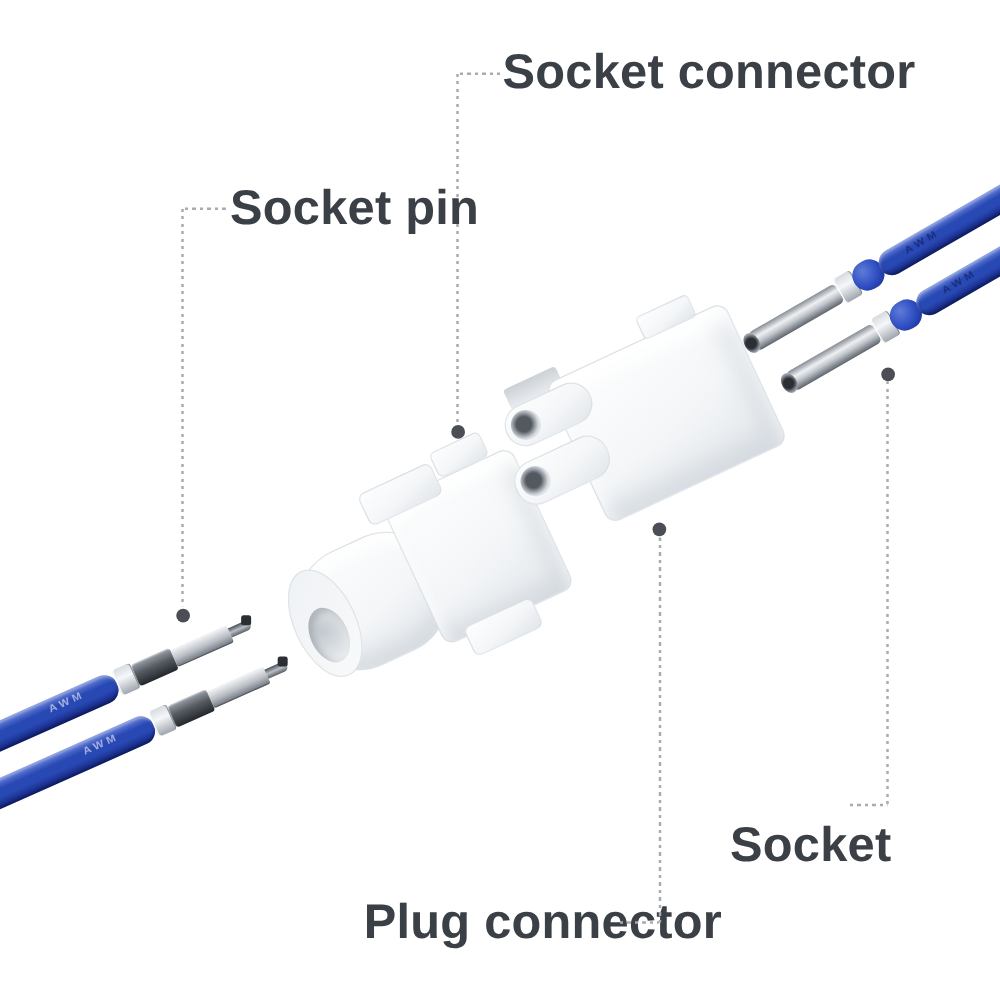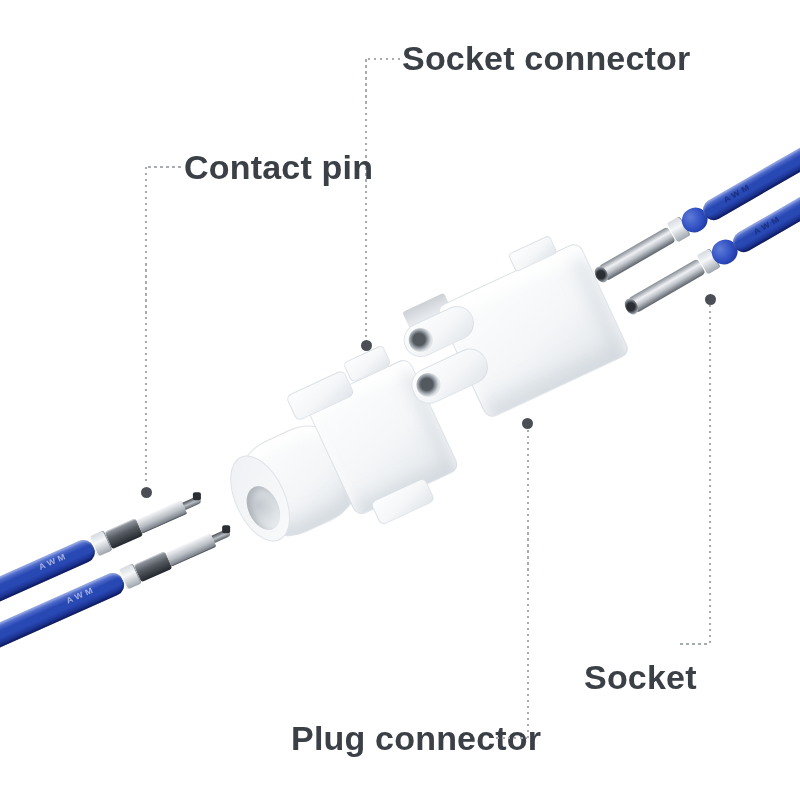--- a/index.html
+++ b/index.html
@@ -5,21 +5,21 @@
   :root{
     --background:#ffffff; --label-text:#3b4046; --leader-line:#a8acb1; --leader-dot:#4b4f55;
     --wire-blue:#2848b4; --wire-blue-dark:#14267e; --wire-blue-light:#6a84da;
     --metal-light:#eef0f3; --metal-mid:#a8adb5; --metal-dark:#41454c;
     --housing-white:#fafbfc; --housing-shade:#e2e6ea;
   }
   html,body{margin:0;padding:0;background:var(--background);}
   .canvas{position:relative;width:800px;height:800px;background:var(--background);overflow:hidden;
           font-family:"Liberation Sans","DejaVu Sans",sans-serif;}
   
-  .label{position:absolute;font-size:34px;font-weight:600;color:var(--label-text);
+  .label{position:absolute;font-size:39px;font-weight:600;color:var(--label-text);
          white-space:nowrap;line-height:34px;letter-spacing:.2px;}
   .hline{position:absolute;height:2px;
          background:repeating-linear-gradient(to right,var(--leader-line) 0 2.5px,transparent 2.5px 6px);}
   .vline{position:absolute;width:2px;
          background:repeating-linear-gradient(to bottom,var(--leader-line) 0 2.5px,transparent 2.5px 6px);}
   .dot{position:absolute;width:11px;height:11px;border-radius:50%;background:var(--leader-dot);}
   
   .assembly{position:absolute;display:flex;align-items:center;transform-origin:left center;}
   .seg{flex:none;position:relative;}
   .wireb{height:21px;border-radius:11px;
@@ -144,21 +144,21 @@
   </div>
 
   <div>
     <div class="label" style="left:402px;top:41px;">Socket connector</div>
     <div class="hline" style="left:368px;top:58px;width:32px;"></div>
     <div class="vline" style="left:365px;top:59px;height:280px;"></div>
     <div class="dot" style="left:361px;top:340px;"></div>
   </div>
 
   <div>
-    <div class="label" style="left:184px;top:150px;">Contact pin</div>
+    <div class="label" style="left:184px;top:150px;">Socket pin</div>
     <div class="hline" style="left:148px;top:166px;width:34px;"></div>
     <div class="vline" style="left:145px;top:167px;height:318px;"></div>
     <div class="dot" style="left:141px;top:487px;"></div>
   </div>
 
   <div>
     <div class="label" style="left:584px;top:660px;">Socket</div>
     <div class="hline" style="left:680px;top:643px;width:30px;"></div>
     <div class="vline" style="left:709px;top:305px;height:339px;"></div>
     <div class="dot" style="left:705px;top:294px;"></div>

